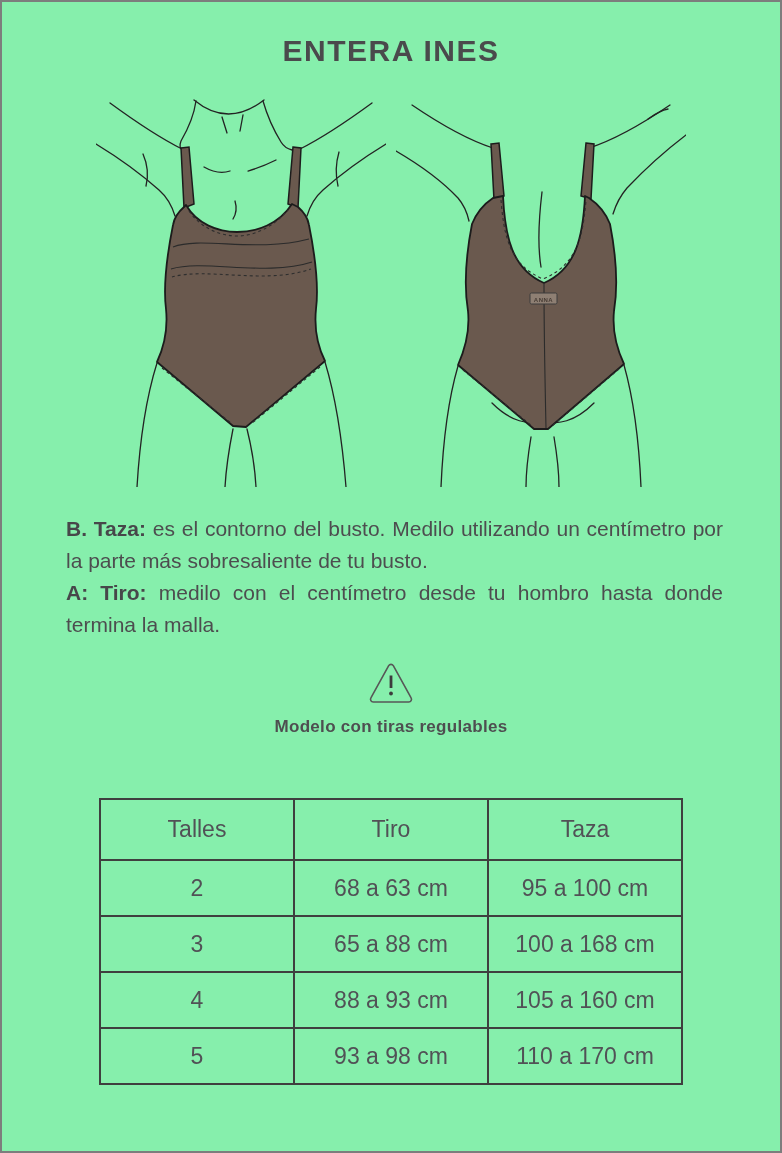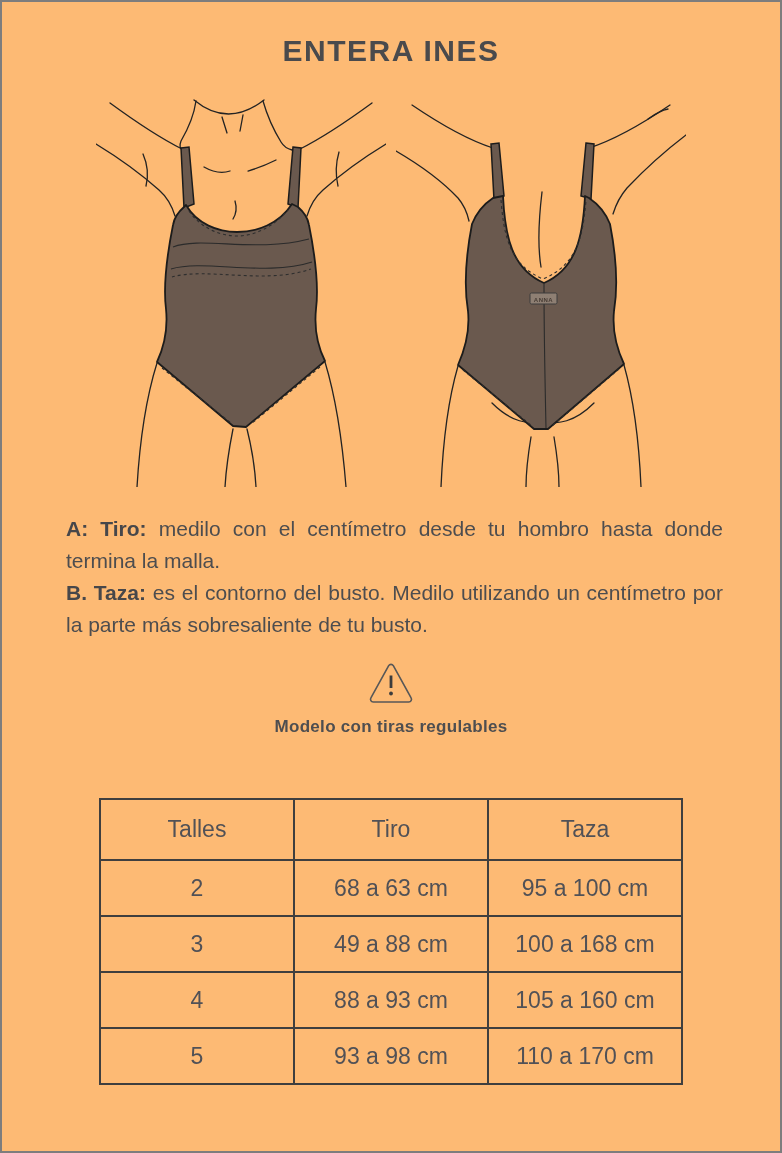--- a/index.html
+++ b/index.html
@@ -2,21 +2,21 @@
 <html><head>
 <meta charset="utf-8">
 <style>
   html, body { margin: 0; padding: 0; background: #ffffff; }
   .page {
     position: relative;
     width: 782px;
     height: 1153px;
     box-sizing: border-box;
     border: 2px solid #7d7d7d;
-    background: #fdba74;
+    background: #86efac;
     font-family: "Liberation Sans", sans-serif;
     overflow: hidden;
   }
   .title {
     margin: 31px 0 0 0;
     text-align: center;
     font-size: 30px;
     line-height: 36px;
     font-weight: bold;
     letter-spacing: 1.5px;
@@ -142,22 +142,22 @@
         <g>
           <rect x="134" y="196" width="27" height="11" rx="1.5" fill="#8e7f73" stroke="#3c3c3c" stroke-width="1"></rect>
           <text x="147.5" y="204.5" text-anchor="middle" font-size="6" letter-spacing="0.5" fill="#473c35" font-family="Liberation Sans, sans-serif" font-weight="bold">ANNA</text>
         </g>
       </g>
     </svg>
 
   </div>
 
   <div class="instructions">
+    <p><b>B. Taza:</b> <span>es el contorno del busto. Medilo utilizando un centímetro por la parte más sobresaliente de tu busto.</span></p>
     <p><b>A: Tiro:</b> <span>medilo con el centímetro desde tu hombro hasta donde termina la malla.</span></p>
-    <p><b>B. Taza:</b> <span>es el contorno del busto. Medilo utilizando un centímetro por la parte más sobresaliente de tu busto.</span></p>
   </div>
 
   <div class="warning-wrap">
     <svg width="46" height="42" viewBox="0 0 46 42">
       <path d="M20.7,3.7 a2.7,2.7 0 0 1 4.6,0 L43.1,35.9 a2.7,2.7 0 0 1 -2.3,4.1 L5.2,40 a2.7,2.7 0 0 1 -2.3,-4.1 Z" fill="none" stroke="#575757" stroke-width="1.6" stroke-linejoin="round"></path>
       <line x1="23" y1="13.5" x2="23" y2="26" stroke="#3c3c3c" stroke-width="2.8"></line>
       <circle cx="23" cy="31.5" r="1.9" fill="#3c3c3c"></circle>
     </svg>
   </div>
 
@@ -172,21 +172,21 @@
       </tr>
     </thead>
     <tbody>
       <tr>
         <td>2</td>
         <td>68 a 63 cm</td>
         <td>95 a 100 cm</td>
       </tr>
       <tr>
         <td>3</td>
-        <td>49 a 88 cm</td>
+        <td>65 a 88 cm</td>
         <td>100 a 168 cm</td>
       </tr>
       <tr>
         <td>4</td>
         <td>88 a 93 cm</td>
         <td>105 a 160 cm</td>
       </tr>
       <tr>
         <td>5</td>
         <td>93 a 98 cm</td>

